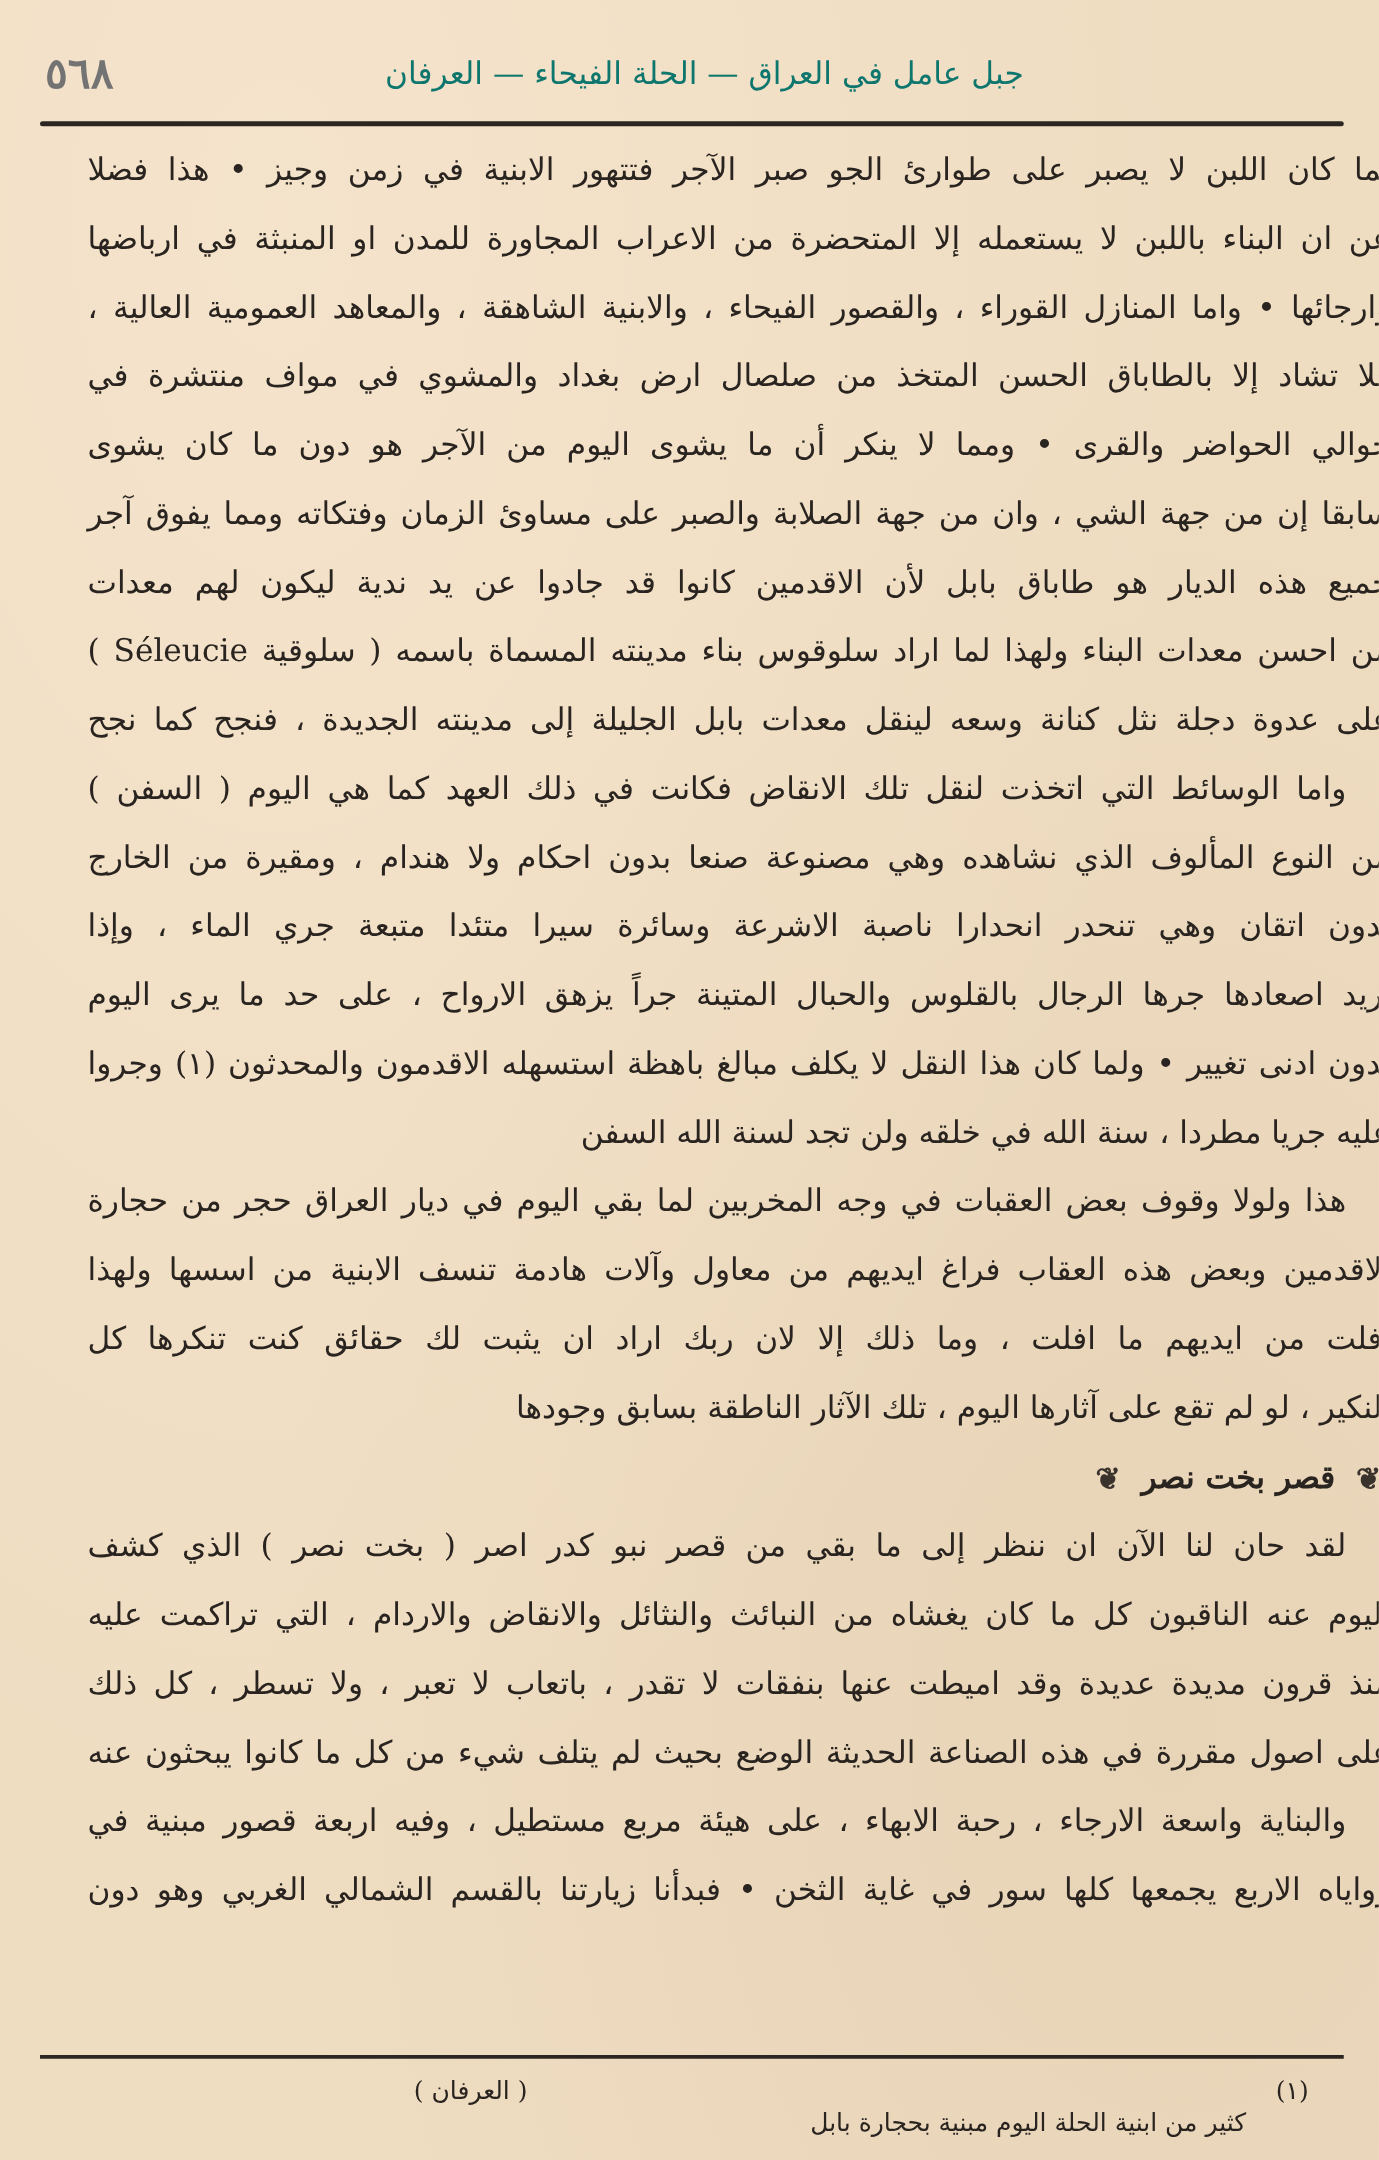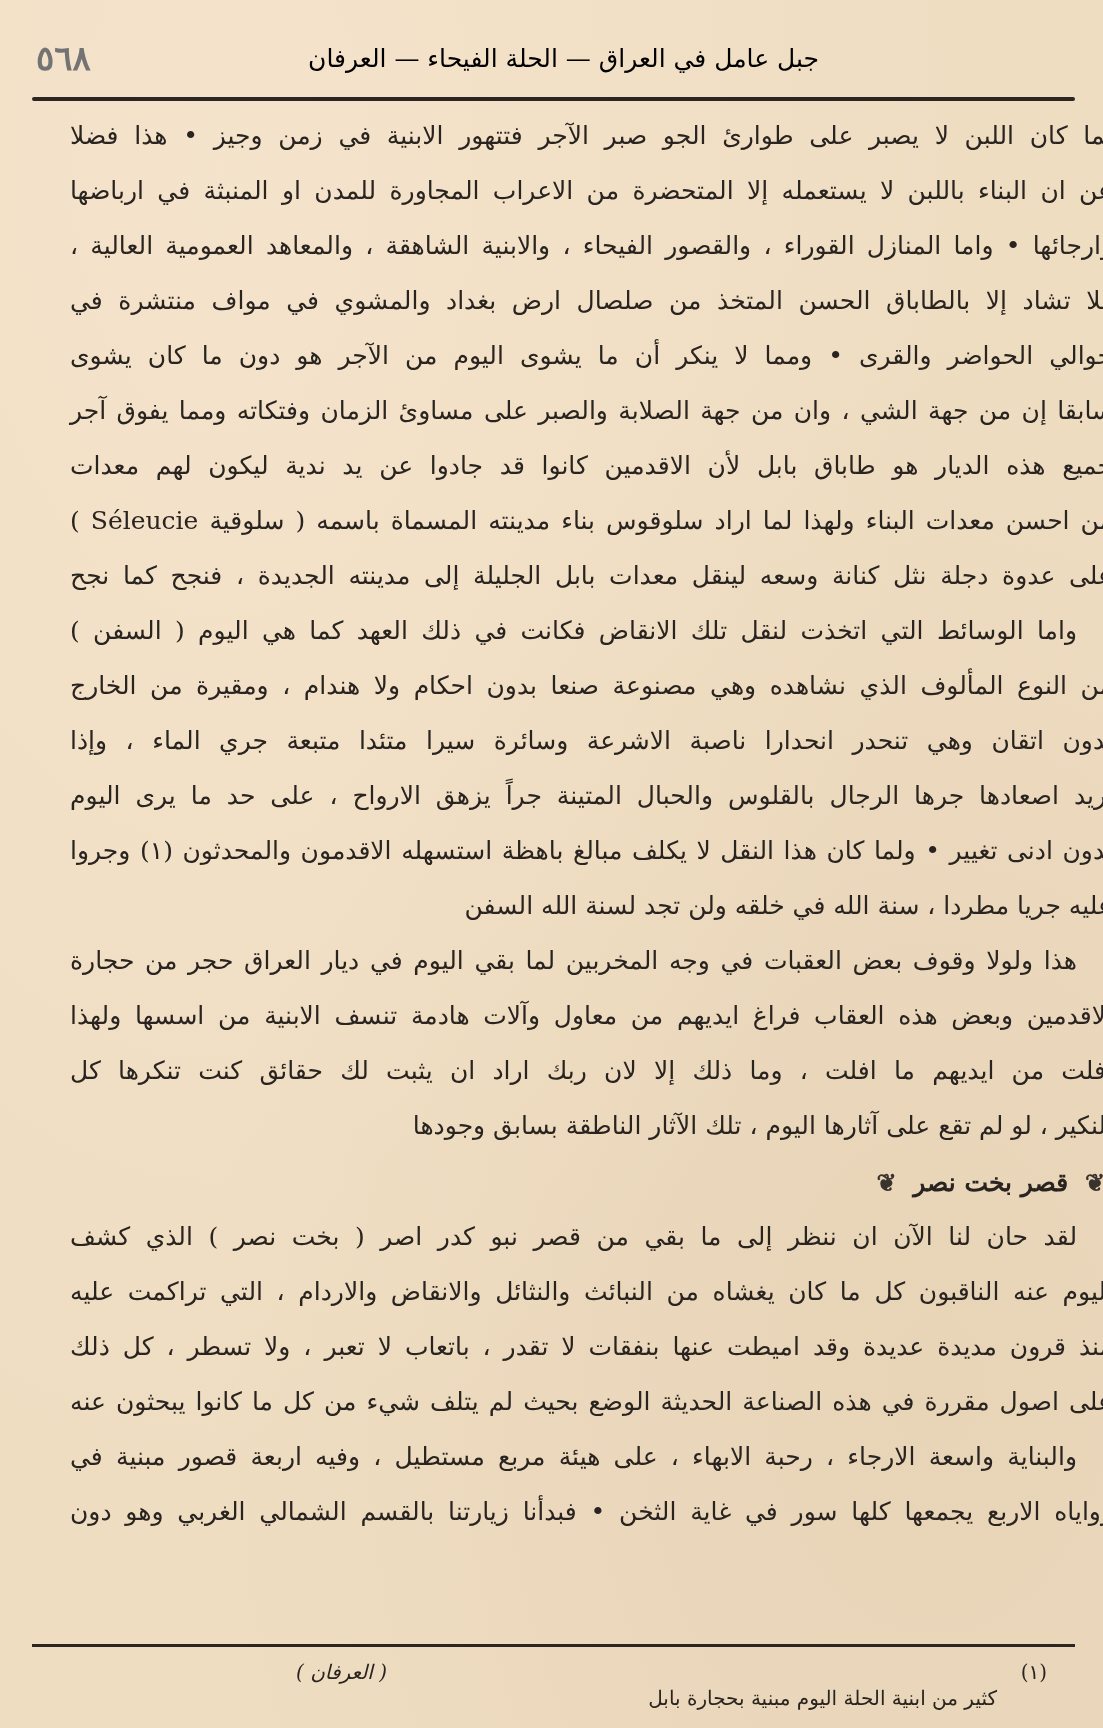--- a/index.html
+++ b/index.html
@@ -32,21 +32,21 @@
       left: 0;
       right: 0;
       height: 50px;
     }
     .running-title {
       position: absolute;
       right: 258px;
       top: 6px;
       font-size: 25px;
       white-space: nowrap;
-      color: #000000;
+      color: #0f766e;
     }
     .page-number {
       position: absolute;
       left: 4px;
       top: 0px;
       font-size: 34px;
       font-weight: bold;
       letter-spacing: 2px;
       color: #737373;
       direction: rtl;
@@ -124,22 +124,21 @@
       position: absolute;
       right: 30px;
     }
     .fn-text {
       position: absolute;
       right: 80px;
       margin-top: 26px;
     }
     .fn-source {
       position: absolute;
-      right: 690px;
-      font-style: italic;
+      right: 655px;
     }
   </style>
 </head>
 <body>
 
 <div class="page">
 
   <div class="running-head">
     <span class="running-title">جبل عامل في العراق — الحلة الفيحاء — العرفان</span>
     <span class="page-number">٥٦٨</span>

